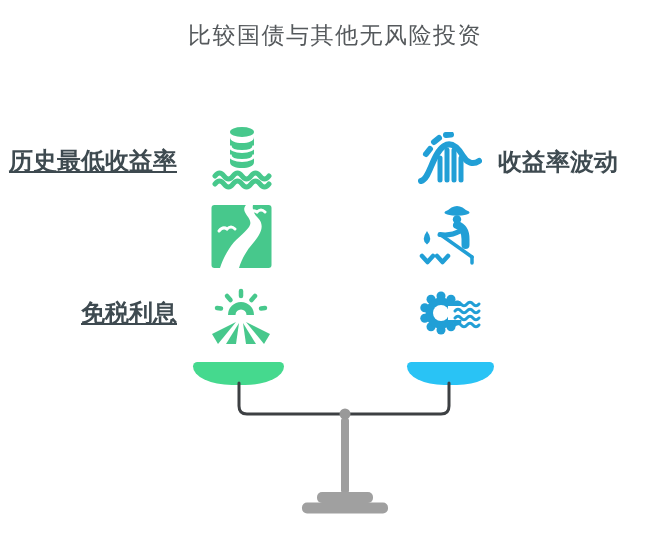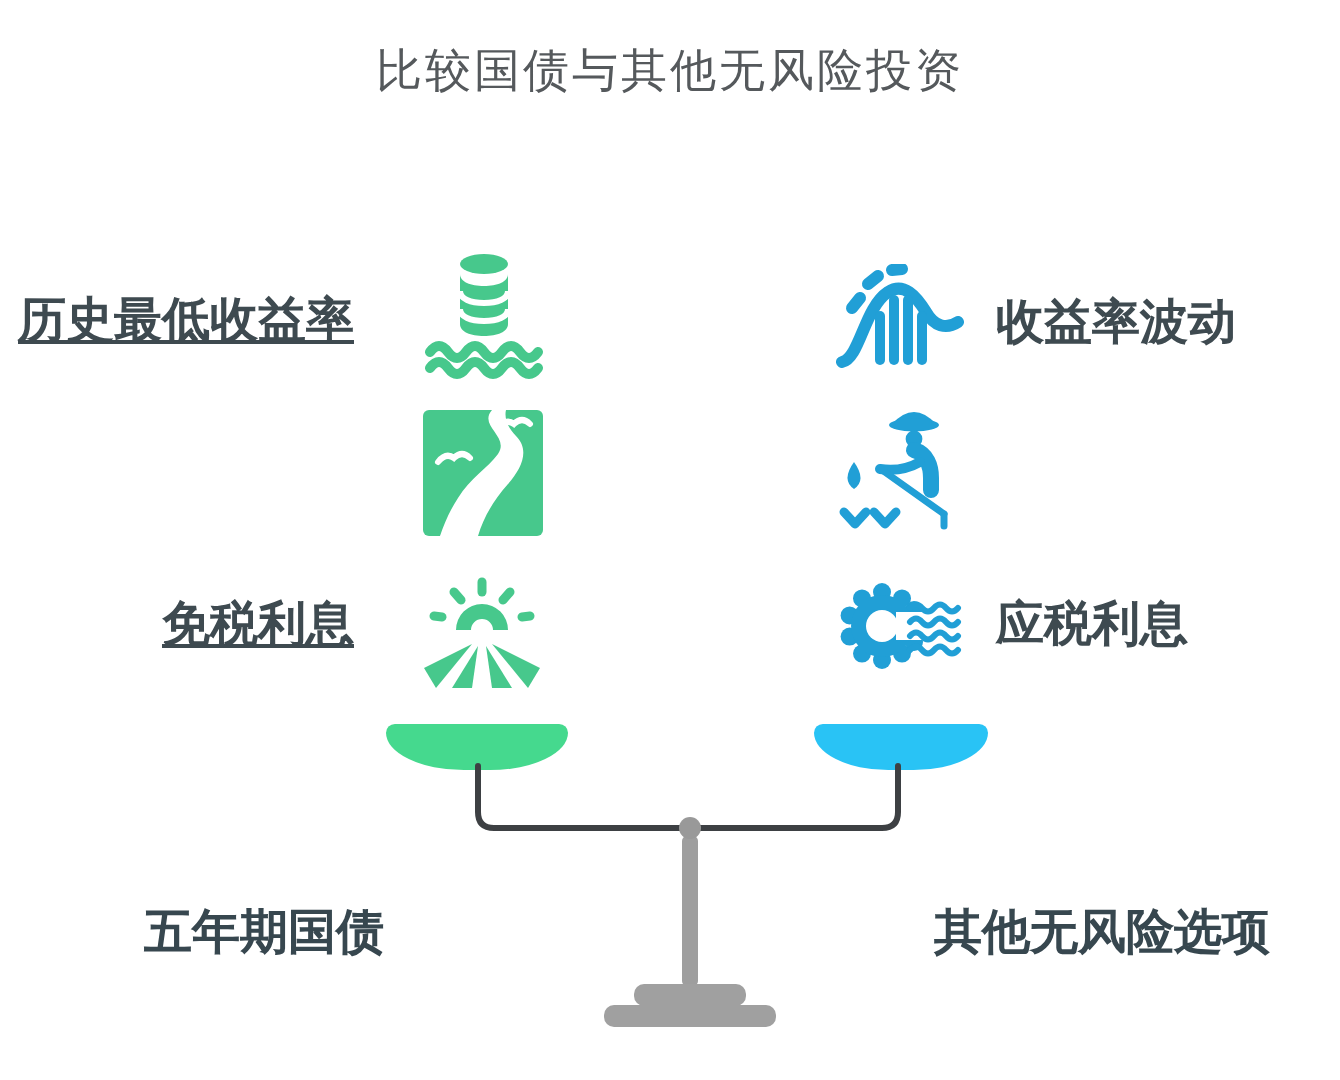--- a/index.html
+++ b/index.html
@@ -29,21 +29,20 @@
 <body>
 
 <div class="stage">
 
   <div class="title">比较国债与其他无风险投资</div>
 
   <div class="feature-label left" style="top:146px">历史最低收益率</div>
   <div class="feature-label left" style="top:298px">免税利息</div>
 
   <div class="feature-label right" style="top:147px">收益率波动</div>
-  <div class="feature-label right" style="top:298px">应税利息</div>
 
   <div class="icon-box" style="left:212px;top:124px">
     <svg width="60" height="66" viewBox="0 0 60 66">
       <g fill="#47c88c">
         <ellipse cx="30" cy="8" rx="12" ry="5"></ellipse>
         <path d="M18 13 V38 C18 42 23.4 44 30 44 C36.6 44 42 42 42 38 V13
                  C42 17 36.6 19 30 19 C23.4 19 18 17 18 13 Z"></path>
       </g>
       <path d="M18 21.5 C18 25.5 23.4 27.5 30 27.5 C36.6 27.5 42 25.5 42 21.5" stroke="#ffffff" stroke-width="3" fill="none"></path>
       <path d="M18 30.5 C18 34.5 23.4 36.5 30 36.5 C36.6 36.5 42 34.5 42 30.5" stroke="#ffffff" stroke-width="3" fill="none"></path>
@@ -145,16 +144,14 @@
   <div class="pan blue" style="background:#29c3f5"></div>
 
   <svg class="stand-svg" width="370" height="165" viewBox="0 0 370 165">
     <path d="M89 28 V51 Q89 59 97 59 H291 Q299 59 299 51 V28" stroke="#3d4043" stroke-width="3" fill="none" stroke-linecap="round"></path>
     <rect x="191" y="63" width="8" height="75" rx="2.5" fill="#9e9e9e"></rect>
     <circle cx="195" cy="59" r="5.5" fill="#999999"></circle>
     <rect x="167" y="137" width="56" height="11" rx="5" fill="#a0a0a0"></rect>
     <rect x="152" y="147.5" width="86" height="11" rx="5" fill="#a0a0a0"></rect>
   </svg>
 
-  <div class="side-label" style="left:72px;top:452px">五年期国债</div>
-  <div class="side-label" style="left:467px;top:452px">其他无风险选项</div>
 
 </div>
 
 </body></html>

